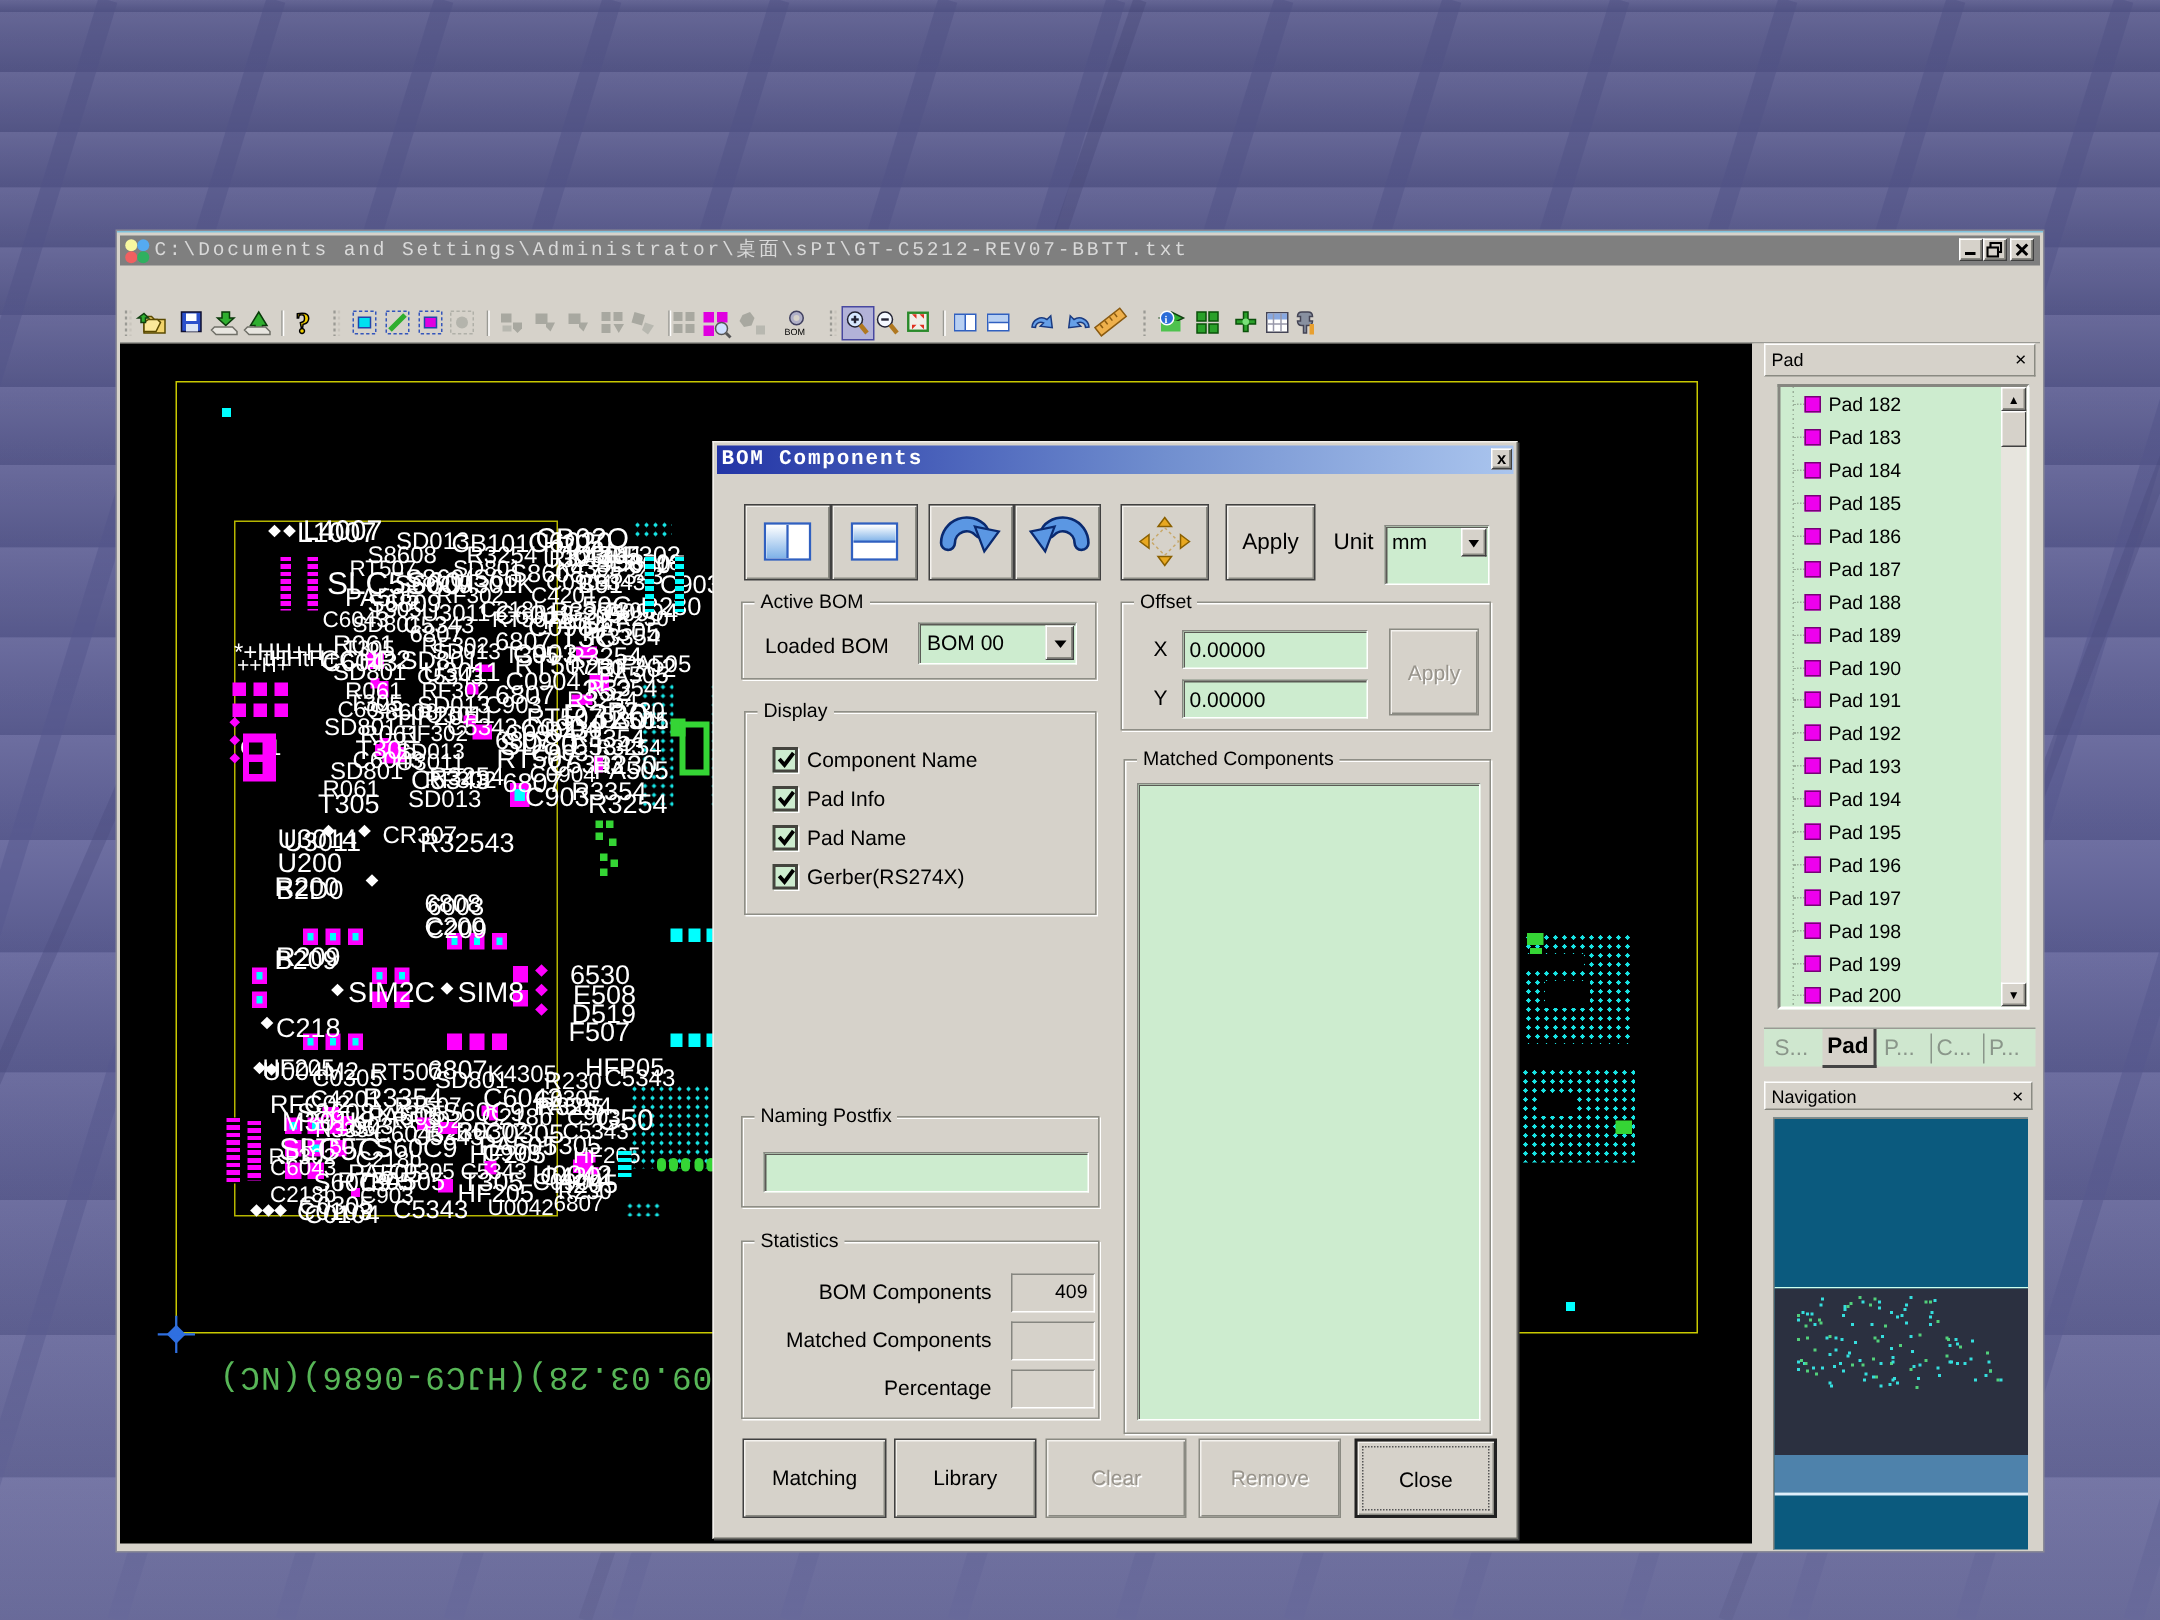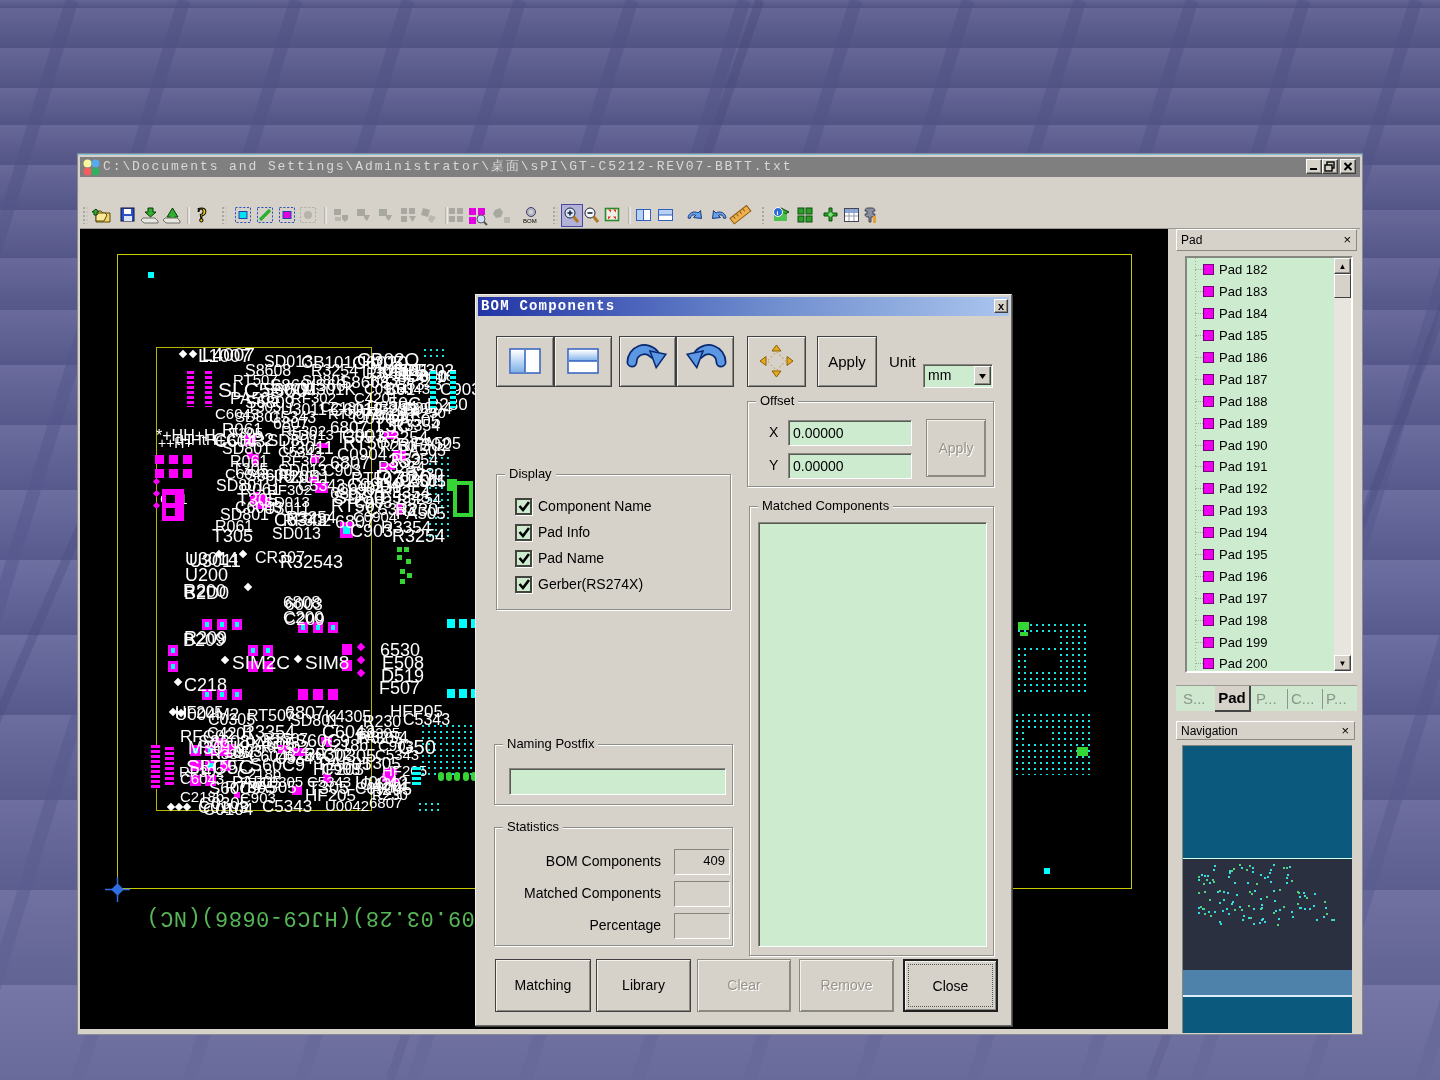--- a/index.html
+++ b/index.html
@@ -757,26 +757,35 @@
         <g fill="#e8a820" stroke="#8a6000">
           <path d="M28.5 8 l4.5 6 -9 0z"></path>
           <path d="M28.5 40 l4.5 -6 -9 0z"></path>
           <path d="M12 24 l6 -4.5 0 9z"></path>
           <path d="M45 24 l-6 -4.5 0 9z"></path>
         </g>
         <rect x="22" y="17.5" width="13" height="13" fill="none" stroke="#c8a868" stroke-dasharray="2,2" transform="rotate(45 28.5 24)"></rect>
       </svg></div>
 <div class="btn" style="left:341px;top:41px;width:60px;height:51px;font-size:15px;line-height:49px">Apply</div>
 <span style="position:absolute;left:413px;top:58px;font-size:15px">Unit</span>
-<div class="gfield" style="left:447px;top:69px;width:70px;height:24px;font-size:14px;padding:2px 0 0 4px">mm
+<div class="gfield" style="left:447px;top:55px;width:70px;height:40px;font-size:14px;padding:2px 0 0 4px">mm
  <div style="position:absolute;right:1px;top:1px;width:17px;height:19px;background:#d6d2ca;border:1px solid #fff;border-right-color:#404040;border-bottom-color:#404040;box-shadow:inset -1px -1px 0 #8a8a82"><svg width="15" height="17">
           <path d="M4 7 l7 0 -3.5 5z" fill="#000"></path>
         </svg></div>
 </div>
 
+<div class="gbox" style="left:18px;top:106px;width:237px;height:52px">
+      <b>Active BOM</b>
+ <span style="position:absolute;left:15px;top:20px;font-size:14px">Loaded BOM</span>
+ <div class="gfield" style="left:117px;top:13px;width:106px;height:28px;font-size:14px;padding:4px 0 0 5px">BOM 00
+  <div style="position:absolute;right:1px;top:1px;width:19px;height:23px;background:#d6d2ca;border:1px solid #fff;border-right-color:#404040;border-bottom-color:#404040;box-shadow:inset -1px -1px 0 #8a8a82"><svg width="17" height="21">
+            <path d="M5 9 l8 0 -4 5z" fill="#000"></path>
+          </svg></div>
+ </div>
+</div>
 
 <div class="gbox" style="left:271px;top:106px;width:247px;height:86px">
       <b>Offset</b>
  <span style="position:absolute;left:21px;top:22px;font-size:14px">X</span>
  <div class="gfield" style="left:40px;top:18px;width:124px;height:26px;font-size:14px;padding:4px 0 0 4px">0.00000</div>
  <span style="position:absolute;left:21px;top:55px;font-size:14px">Y</span>
  <div class="gfield" style="left:40px;top:51px;width:124px;height:26px;font-size:14px;padding:4px 0 0 4px">0.00000</div>
  <div class="btn" style="left:178px;top:17px;width:60px;height:58px;font-size:14px;line-height:56px;color:#98948c;text-shadow:1px 1px 0 #fff;border-color:#8a8a82">Apply</div>
 </div>
 

